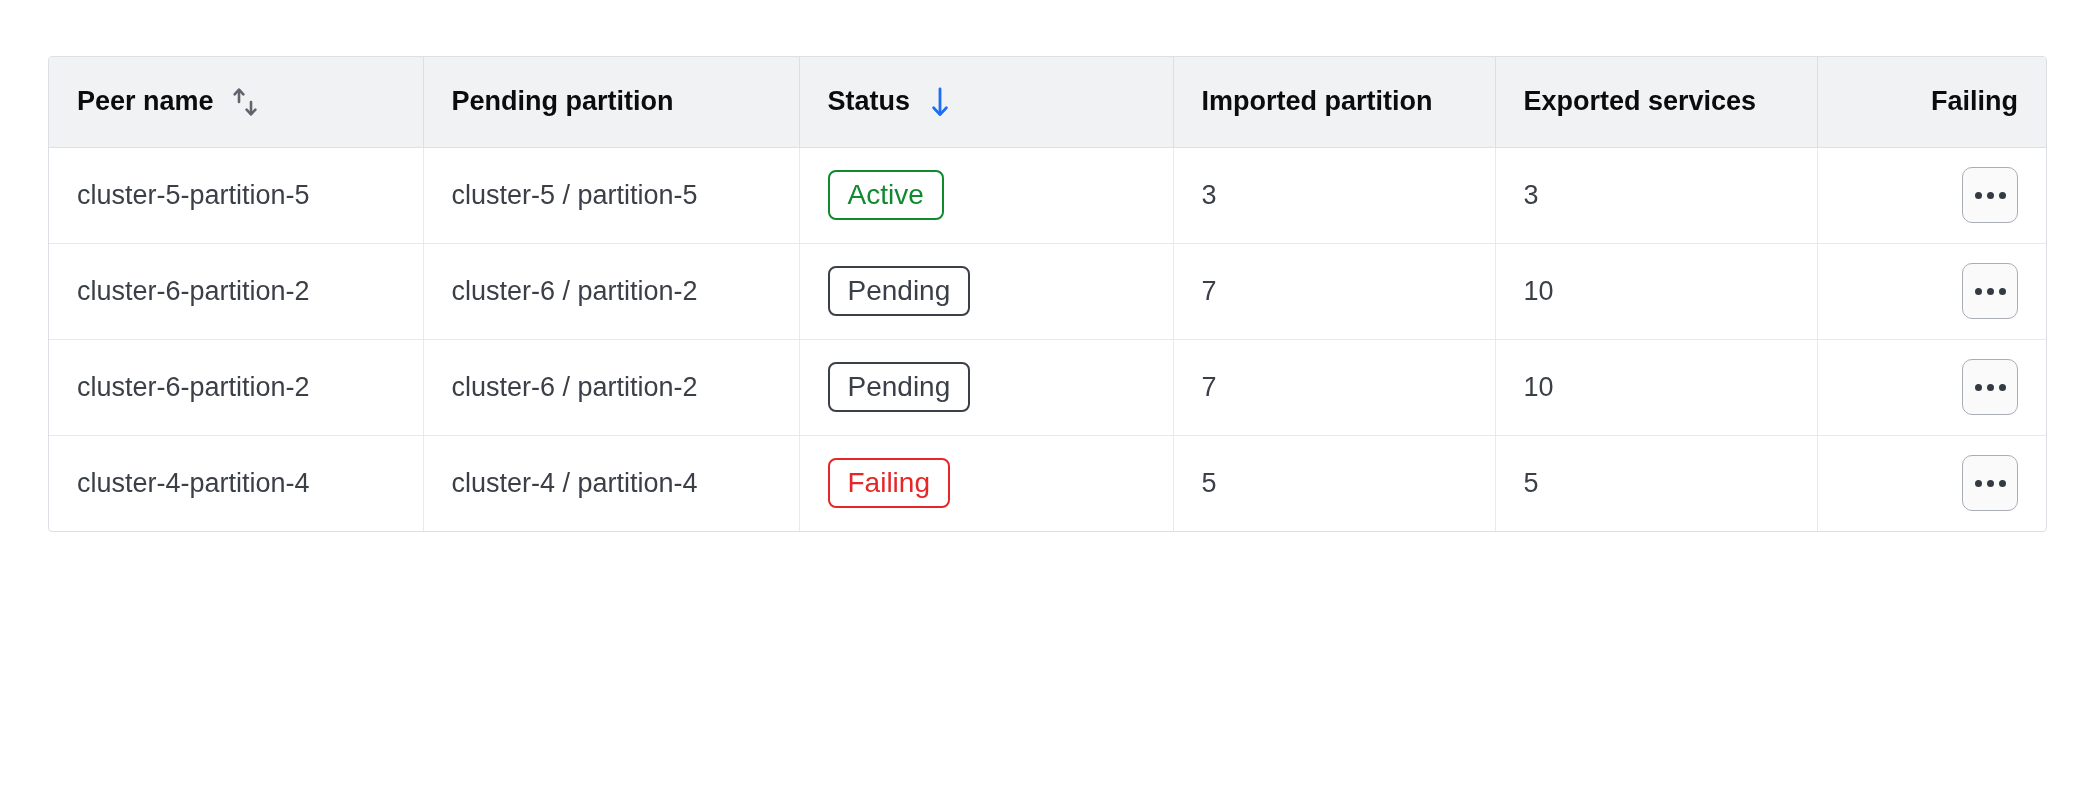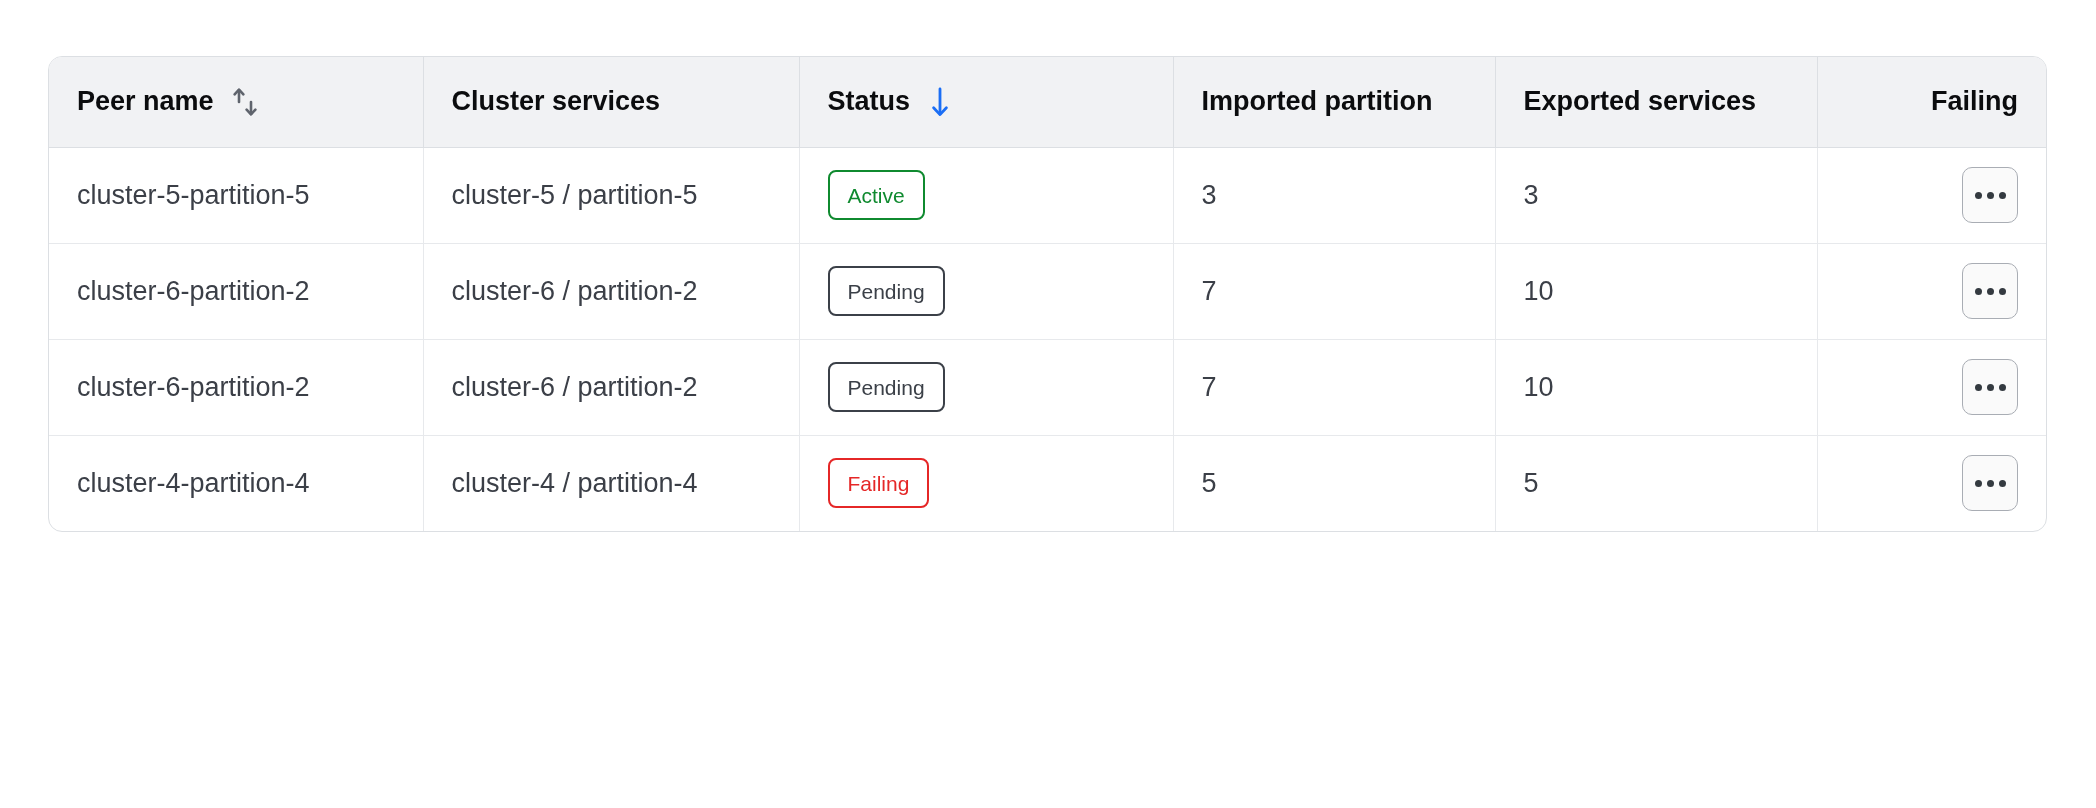--- a/index.html
+++ b/index.html
@@ -21,21 +21,21 @@
     height: 808px;
     box-sizing: border-box;
   }
 
   .table-wrap {
     position: absolute;
     left: 48px;
     top: 56px;
     width: 1999px;
     border: 1px solid #dcdfe3;
-    border-radius: 14px;
+    border-radius: 4px;
     background: #ffffff;
     overflow: hidden;
     box-sizing: border-box;
   }
 
   table.peers {
     border-collapse: collapse;
     width: 100%;
     table-layout: fixed;
   }
@@ -98,21 +98,21 @@
   }
 
   .badge {
     display: inline-flex;
     align-items: center;
     justify-content: center;
     height: 50px;
     padding: 0 18px;
     border-radius: 8px;
     border: 2px solid currentColor;
-    font-size: 21px;
+    font-size: 28px;
     font-weight: normal;
     line-height: 1;
     box-sizing: border-box;
     background: #ffffff;
   }
   .badge-text { color: inherit; }
 
   .actions-btn {
     display: inline-flex;
     align-items: center;
@@ -165,21 +165,21 @@
                     <path d="M4.6 9.4 L9 4.6 L13.4 9.4"></path>
                     <path d="M21 17 V29"></path>
                     <path d="M16.6 24.6 L21 29.4 L25.4 24.6"></path>
                   </g>
                 </svg>
               </span>
             </span>
           </th>
           <th>
             <span class="th-inner">
-              <span>Cluster services</span>
+              <span>Pending partition</span>
             </span>
           </th>
           <th>
             <span class="th-inner">
               <span>Status</span>
               <span class="sort-icon">
                 <svg width="28" height="34" viewBox="0 0 28 34" aria-hidden="true">
                   <g stroke="#1b6ef5" stroke-width="2.8" fill="none" stroke-linecap="round" stroke-linejoin="round">
                     <path d="M14 4 V29"></path>
                     <path d="M7.6 22.8 L14 29.6 L20.4 22.8"></path>

